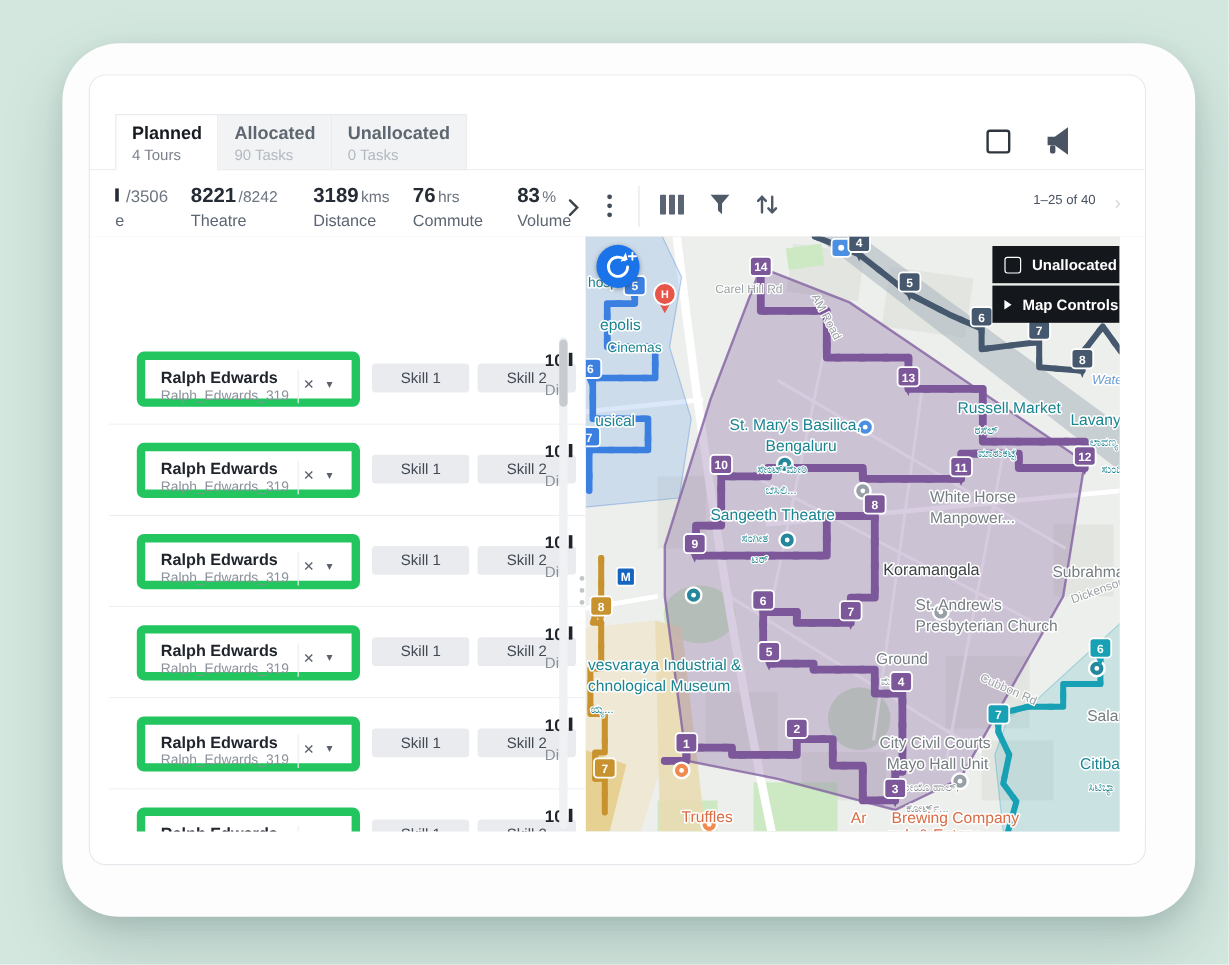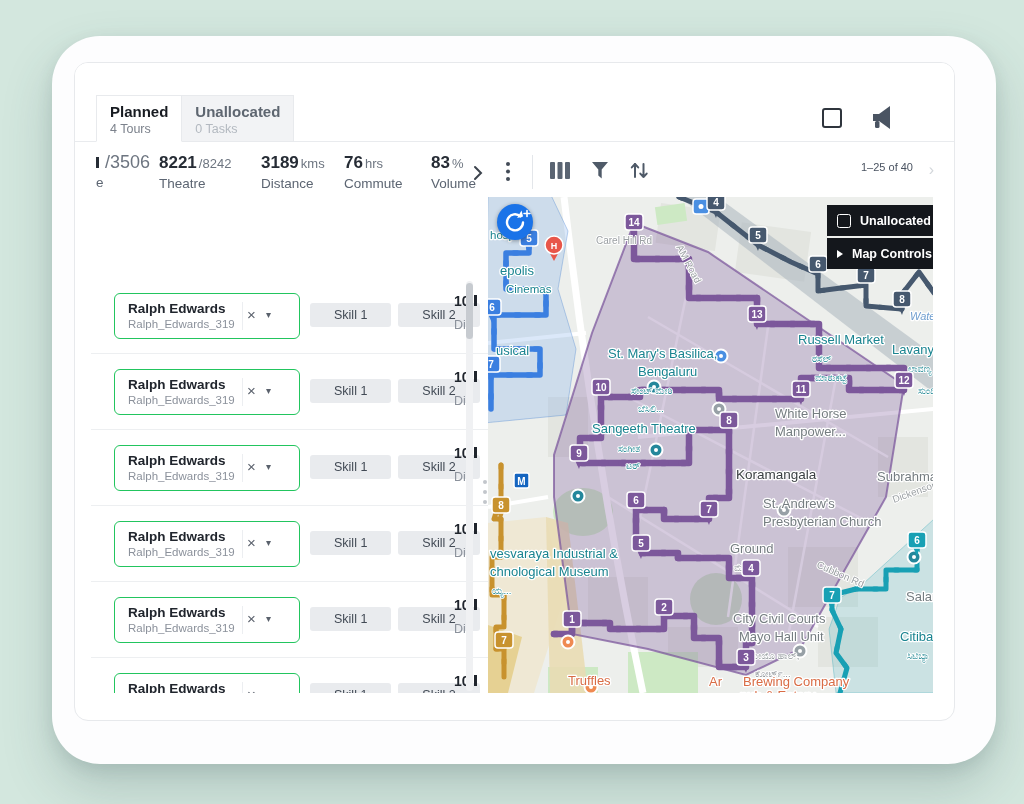--- a/index.html
+++ b/index.html
@@ -44,21 +44,21 @@
 
   
   .thead{position:absolute;left:16px;top:41px;width:397px;height:40px;background:#f7f8f9;
     border-top:1px solid #e9ebee;border-bottom:1px solid #e9ebee;border-left:1px solid #edeff1;box-sizing:border-box;}
   .th{position:absolute;top:12px;font-size:13.5px;color:#424a55;white-space:nowrap;}
   .cutbar-h{display:inline-block;width:3px;height:10px;background:#424a55;margin-left:4px;}
   .rows{position:absolute;left:0;top:81px;width:413px;height:415px;overflow:hidden;}
   .colline{position:absolute;top:0;bottom:0;width:1px;background:#edeff1;}
   .trow{position:absolute;left:16px;width:397px;height:76px;border-bottom:1px solid #edeff1;
     box-sizing:border-box;background:#fff;}
-  .combo{position:absolute;left:23px;top:15px;width:186px;height:46px;border:1px solid #22c55e;
+  .combo{position:absolute;left:23px;top:15px;width:186px;height:46px;border:7px solid #22c55e;
     border-radius:6px;box-sizing:border-box;background:#fff;}
   .combo-name{position:absolute;left:13px;top:7px;font-size:13.5px;font-weight:700;color:#20252d;white-space:nowrap;}
   .combo-id{position:absolute;left:13px;top:24px;font-size:11.5px;color:#8b919b;white-space:nowrap;}
   .combo-div{position:absolute;left:127px;top:8px;width:1px;height:28px;background:#eceef1;}
   .combo-x{position:absolute;left:132px;top:12px;font-size:15px;color:#5a616c;}
   .combo-caret{position:absolute;left:151px;top:15px;font-size:10px;color:#5a616c;}
   .chips{position:absolute;left:219px;top:25px;display:flex;gap:7px;}
   .chip{background:#e9ebee;border-radius:3px;padding:5px 24px;font-size:12.5px;color:#424a55;white-space:nowrap;}
   .qty{position:absolute;left:363px;top:14px;width:34px;overflow:hidden;}
   .qty-v{font-size:14px;font-weight:700;color:#20252d;}
@@ -102,36 +102,40 @@
     <div class="screen">
 
       <div class="tabs-row">
         <div class="tabs-border"></div>
         <div class="tabs">
           <div class="tab active">
             <div class="tab-label">Planned</div>
             <div class="tab-sub">4 Tours</div>
           </div>
           <div class="tab">
+            <div class="tab-label">Allocated</div>
+            <div class="tab-sub">90 Tasks</div>
+          </div>
+          <div class="tab">
             <div class="tab-label">Unallocated</div>
             <div class="tab-sub">0 Tasks</div>
           </div>
         </div>
         <div class="top-icons">
           <div class="sq-icon"></div>
           <svg width="28" height="26" viewBox="0 0 28 26">
             <path d="M3,9 h6 l11,-8 v23 l-11,-8 h-6 z" fill="#4a5462"></path>
             <rect x="5" y="16" width="4.5" height="7" rx="1.5" fill="#4a5462"></rect>
           </svg>
         </div>
       </div>
 
       <div class="stats-row">
         <div class="stat" style="left:21px">
-          <div class="stat-val"><span class="cutbar"></span><span class="stat-suffix" style="font-size:18px">/3506</span></div>
+          <div class="stat-val"><span class="cutbar"></span><span class="stat-suffix" style="font-size:14px">/3506</span></div>
           <div class="stat-label">e</div>
         </div>
         <div class="stat" style="left:84px">
           <div class="stat-val"><span>8221</span><span class="stat-suffix">/8242</span></div>
           <div class="stat-label">Theatre</div>
         </div>
         <div class="stat" style="left:186px">
           <div class="stat-val"><span>3189</span><span class="stat-suffix">kms</span></div>
           <div class="stat-label">Distance</div>
         </div>

